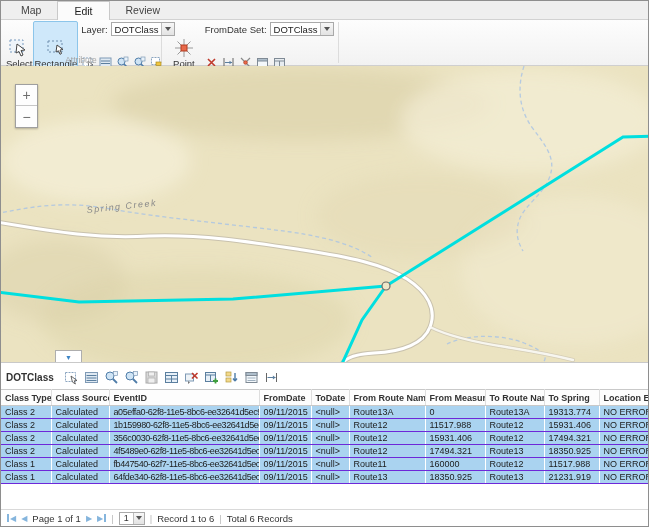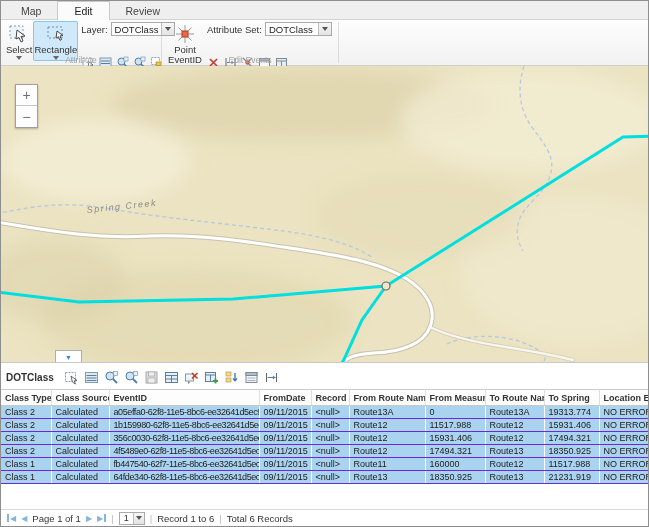--- a/index.html
+++ b/index.html
@@ -3,28 +3,28 @@
 <meta charset="utf-8">
 <style>
   * { margin:0; padding:0; box-sizing:border-box; }
   html,body { background:#d7d7d7; }
   body { font-family:"Liberation Sans","DejaVu Sans",sans-serif; }
   .window { width:649px; height:527px; border:1px solid #8e8e8e; background:#fff;
             position:relative; overflow:hidden; display:flex; flex-direction:column; }
 
   
   .ribbon { flex:0 0 65px; background:#f6f6f6; border-bottom:1px solid #cfcfcf; }
-  .tabbar { height:19px; background:#efefef; border-bottom:1px solid #d2d2d2; display:flex; align-items:center; padding-left:4px; }
+  .tabbar { height:19px; background:#efefef; border-bottom:1px solid #d2d2d2; display:flex; align-items:flex-start; padding-left:4px; }
   .rtab { font-size:10.5px; color:#444; padding:3px 16px 2px; cursor:default; position:relative; }
   .rtab.active { background:#fbfbfb; border:1px solid #c9c9c9; border-bottom:none; color:#222; margin-bottom:-1px; padding-bottom:3px; }
   .ribbon-body { height:45px; display:flex; align-items:stretch; background:linear-gradient(#fdfdfd,#f2f2f2); }
   .rgroup { position:relative; display:flex; align-items:flex-start; padding:1px 6px 10px 4px; }
   .rgroup-label { position:absolute; bottom:0; left:0; right:0; text-align:center; font-size:8.5px; color:#a3a3a3; }
   .rsep { width:1px; background:#dcdcdc; margin:2px 0; }
-  .bigbtn { display:flex; flex-direction:column; align-items:center; width:50px; padding-top:1px; border:1px solid transparent; border-radius:2px; }
+  .bigbtn { display:flex; flex-direction:column; align-items:center; width:50px; padding-top:15px; border:1px solid transparent; border-radius:2px; }
   .bigbtn.hl { background:#cfe8fa; border-color:#8cc5ea; }
   .bigbtn .lbl { font-size:9.5px; color:#333; line-height:10px; text-align:center; }
   .caret { width:0; height:0; border-left:3px solid transparent; border-right:3px solid transparent; border-top:4px solid #666; margin-top:1px; }
   .ctrlcol { display:flex; flex-direction:column; margin-left:3px; padding-top:1px; }
   .ctlrow { display:flex; align-items:center; height:14px; margin-bottom:19px; }
   .ctlrow .flabel { font-size:9.5px; color:#333; margin-right:3px; white-space:nowrap; }
   .dropbox { display:flex; align-items:center; height:14px; border:1px solid #a9a9a9; background:#fff; }
   .dropbox .dval { font-size:9.5px; color:#222; padding:0 3px; flex:1; white-space:nowrap; }
   .droparrow { width:13px; height:100%; background:linear-gradient(#f7f7f7,#e3e3e3); border-left:1px solid #bdbdbd; display:flex; align-items:center; justify-content:center; }
   .checkbox { width:10px; height:10px; border:1px solid #9a9a9a; background:#fff; margin-right:4px; }
@@ -168,21 +168,21 @@
                   <line x1="4.5" y1="4.5" x2="17.5" y2="17.5"></line>
                   <line x1="17.5" y1="4.5" x2="4.5" y2="17.5"></line>
                 </g>
                 <rect x="8" y="8" width="6" height="6" fill="#e8694a" stroke="#b23c20"></rect>
               </svg>
           </span>
           <span class="lbl">Point EventID</span>
         </div>
         <div class="ctrlcol" style="width:132px">
           <div class="ctlrow">
-            <span class="flabel">Attribute Set:</span>
+            <span class="flabel">FromDate Set:</span>
             <div class="dropbox" style="flex:1">
               <span class="dval">DOTClass</span>
               <span class="droparrow">
                   <span class="tinycaret"></span>
                 </span>
             </div>
           </div>
           <div class="minirow">
             <span class="icon13">
                 <svg width="13" height="13">
@@ -211,21 +211,20 @@
               </span>
             <span class="icon13">
                 <svg width="13" height="13">
                   <rect x="1.5" y="2.5" width="10" height="8" fill="#e7ecf0" stroke="#7f8a95"></rect>
                   <line x1="1.5" y1="5" x2="11.5" y2="5" stroke="#7f8a95"></line>
                   <line x1="6.5" y1="5" x2="6.5" y2="10.5" stroke="#7f8a95"></line>
                 </svg>
               </span>
           </div>
         </div>
-        <div class="rgroup-label">Edit Events</div>
       </div>
 
       <div class="rsep"></div>
     </div>
   </div>
 
   <div class="map">
     <svg class="basemap" width="649" height="296" viewBox="0 0 649 296">
       <defs>
           <filter id="soft" x="-50%" y="-50%" width="200%" height="200%">
@@ -370,21 +369,21 @@
           <col style="width:59px">
           <col style="width:55px">
           <col style="width:49px">
       </colgroup>
       <thead>
         <tr>
           <th>Class Type</th>
           <th>Class Source</th>
           <th>EventID</th>
           <th>FromDate</th>
-          <th>Record</th>
+          <th>ToDate</th>
           <th>From Route Name</th>
           <th>From Measure</th>
           <th>To Route Name</th>
           <th>To Spring</th>
           <th>Location Error</th>
         </tr>
       </thead>
       <tbody>
           <tr>
             <td>Class 2</td>

